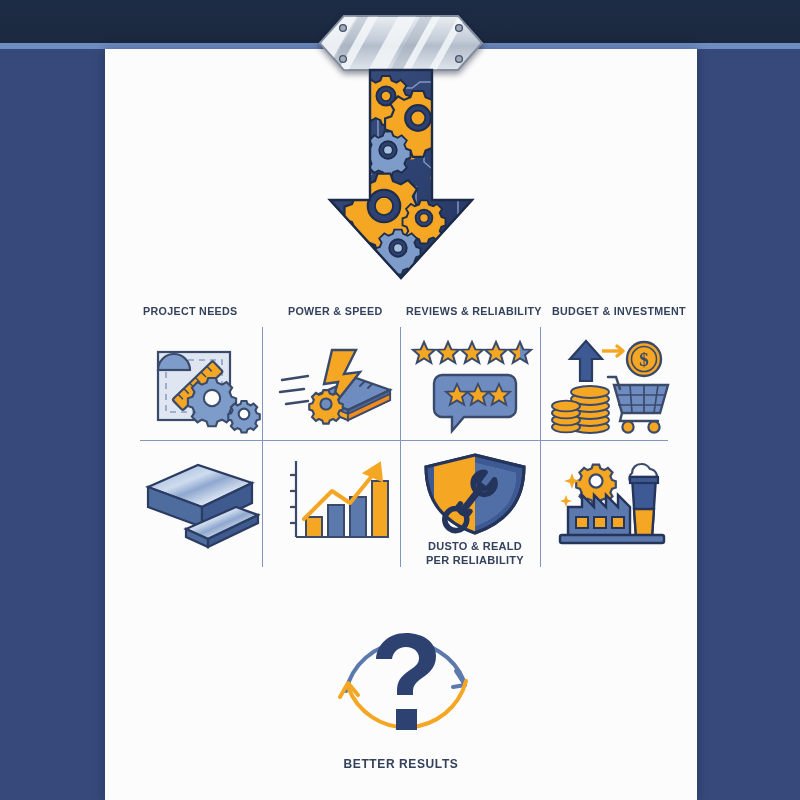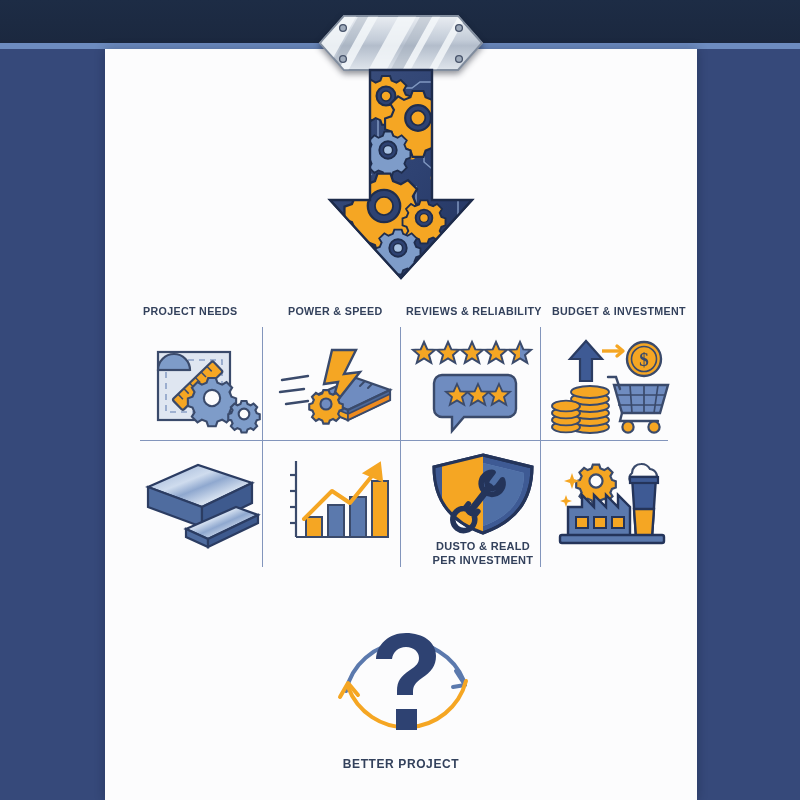--- a/index.html
+++ b/index.html
@@ -424,21 +424,21 @@
           <rect x="70" y="40" width="16" height="40" fill="#5b79ad"></rect>
           <rect x="92" y="24" width="16" height="56" fill="#f5a623"></rect>
         </g>
         <g fill="none" stroke="#f5a623" stroke-width="4" stroke-linejoin="round" stroke-linecap="round">
           <polyline points="24,62 52,34 70,46 96,14"></polyline>
         </g>
         <polygon points="100,6 102,24 84,16" fill="#f5a623" stroke="#f5a623" stroke-width="2"></polygon>
       </svg>
     </div>
 
-    <div class="cell" style="left:280px; top:146px;">
+    <div class="cell" style="left:272px; top:146px;">
       <svg width="126" height="86" viewBox="0 0 126 86">
         <defs>
           <clipPath id="shclip">
             <path d="M63,4 L112,16 C112,52 92,72 63,82 C34,72 14,52 14,16 Z"></path>
           </clipPath>
         </defs>
         <path d="M63,4 L112,16 C112,52 92,72 63,82 C34,72 14,52 14,16 Z" fill="#3e5a94" stroke="#24345a" stroke-width="3"></path>
         <g clip-path="url(#shclip)">
           <path d="M63,12 L104,22 C104,50 88,66 63,75 C38,66 22,50 22,22 Z" fill="#6f8cc0"></path>
           <rect x="14" y="0" width="49" height="86" fill="#f5a623"></rect>
@@ -446,21 +446,21 @@
           <rect x="14" y="0" width="8" height="86" fill="#3e5a94"></rect>
         </g>
         <path d="M63,4 L112,16 C112,52 92,72 63,82 C34,72 14,52 14,16 Z" fill="none" stroke="#24345a" stroke-width="3"></path>
         <g transform="translate(63,44) rotate(38)">
           <path d="M-6,-24 a11,11 0 1 0 12,0 l0,8 a5.5,5.5 0 1 1 -12,0 z" fill="none" stroke="#24345a" stroke-width="5.5" stroke-linejoin="round"></path>
           <rect x="-3.4" y="-14" width="6.8" height="38" rx="3" fill="#24345a"></rect>
           <path d="M-6,22 a11,11 0 1 0 12,0 l0,-6 a5.5,5.5 0 1 1 -12,0 z" fill="none" stroke="#24345a" stroke-width="5.5" stroke-linejoin="round"></path>
         </g>
       </svg>
       <div class="cell-cap" style="left:-2px; top:88px;">
-        <span><span style="display:block">DUSTO &amp; REALD</span><span style="display:block">PER INVESTMENT</span></span>
+        <span><span style="display:block">DUSTO &amp; REALD</span><span style="display:block">PER RELIABILITY</span></span>
       </div>
     </div>
 
     <div class="cell" style="left:412px; top:146px;">
       <svg width="122" height="96" viewBox="0 0 122 96">
         <g>
           <path d="M80,22 a9,9 0 0 1 9,-9 a10,10 0 0 1 9,5 a8,8 0 0 1 6,12 h-26 a7,7 0 0 1 2,-8 z" fill="#fcfcfd" stroke="#3a4a6b" stroke-width="2.2"></path>
         </g>
         <g transform="translate(44,30) scale(.78)">
           <g fill="#f5a623" stroke="#3a4a6b" stroke-width="2.8">
@@ -498,15 +498,15 @@
         <path d="M138,64 A62,62 0 0 1 20,70" stroke="#f5a623"></path>
         <polyline points="12,80 20,66 30,78" stroke="#f5a623" stroke-linejoin="round"></polyline>
       </g>
       <g fill="#2e4272">
         <path d="M78,16 c-17,0 -29,11 -30,26 h16 c1,-7 6,-12 14,-12 c8,0 13,5 13,11 c0,5 -3,8 -9,12 c-9,6 -13,11 -13,21 v4 h16 v-3 c0,-6 2,-9 9,-14 c9,-6 14,-12 14,-22 c0,-14 -13,-23 -30,-23 z"></path>
         <rect x="68" y="92" width="21" height="21"></rect>
       </g>
     </svg>
   </div>
 
-  <div class="bottom-cap">BETTER PROJECT</div>
+  <div class="bottom-cap">BETTER RESULTS</div>
 
 </div>
 
 </body></html>

